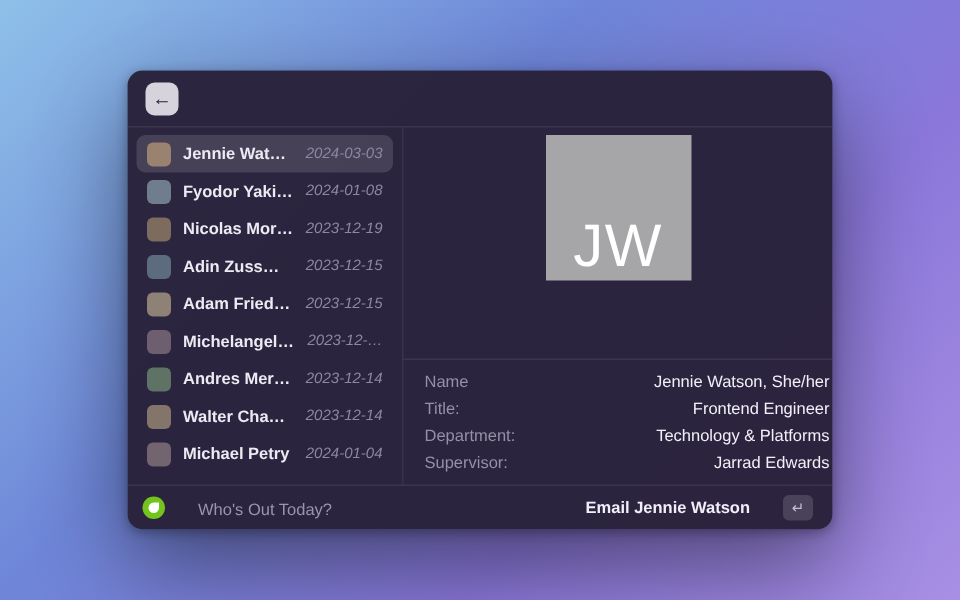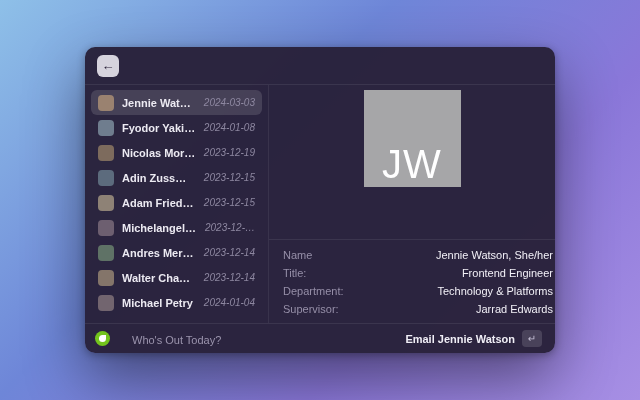--- a/index.html
+++ b/index.html
@@ -165,21 +165,21 @@
     position: absolute;
     left: 4px; top: 4px;
     width: 7px; height: 7px;
     background: #ffffff;
     border-radius: 7px 0 7px 7px;
   }
   .foot-label { color: #9b94ad; font-size: 11px; }
   .foot-right {
     display: flex;
     align-items: center;
-    gap: 7px;
+    gap: 22px;
     padding: 3px 5px 3px 8px;
     border-radius: 6px;
     cursor: pointer;
   }
   .action-label { color: #f0eef6; font-size: 11px; font-weight: 600; }
   .keycap {
     min-width: 20px; height: 17px;
     border-radius: 4px;
     background: rgba(255,255,255,0.14);
     color: #c3bdd3;

